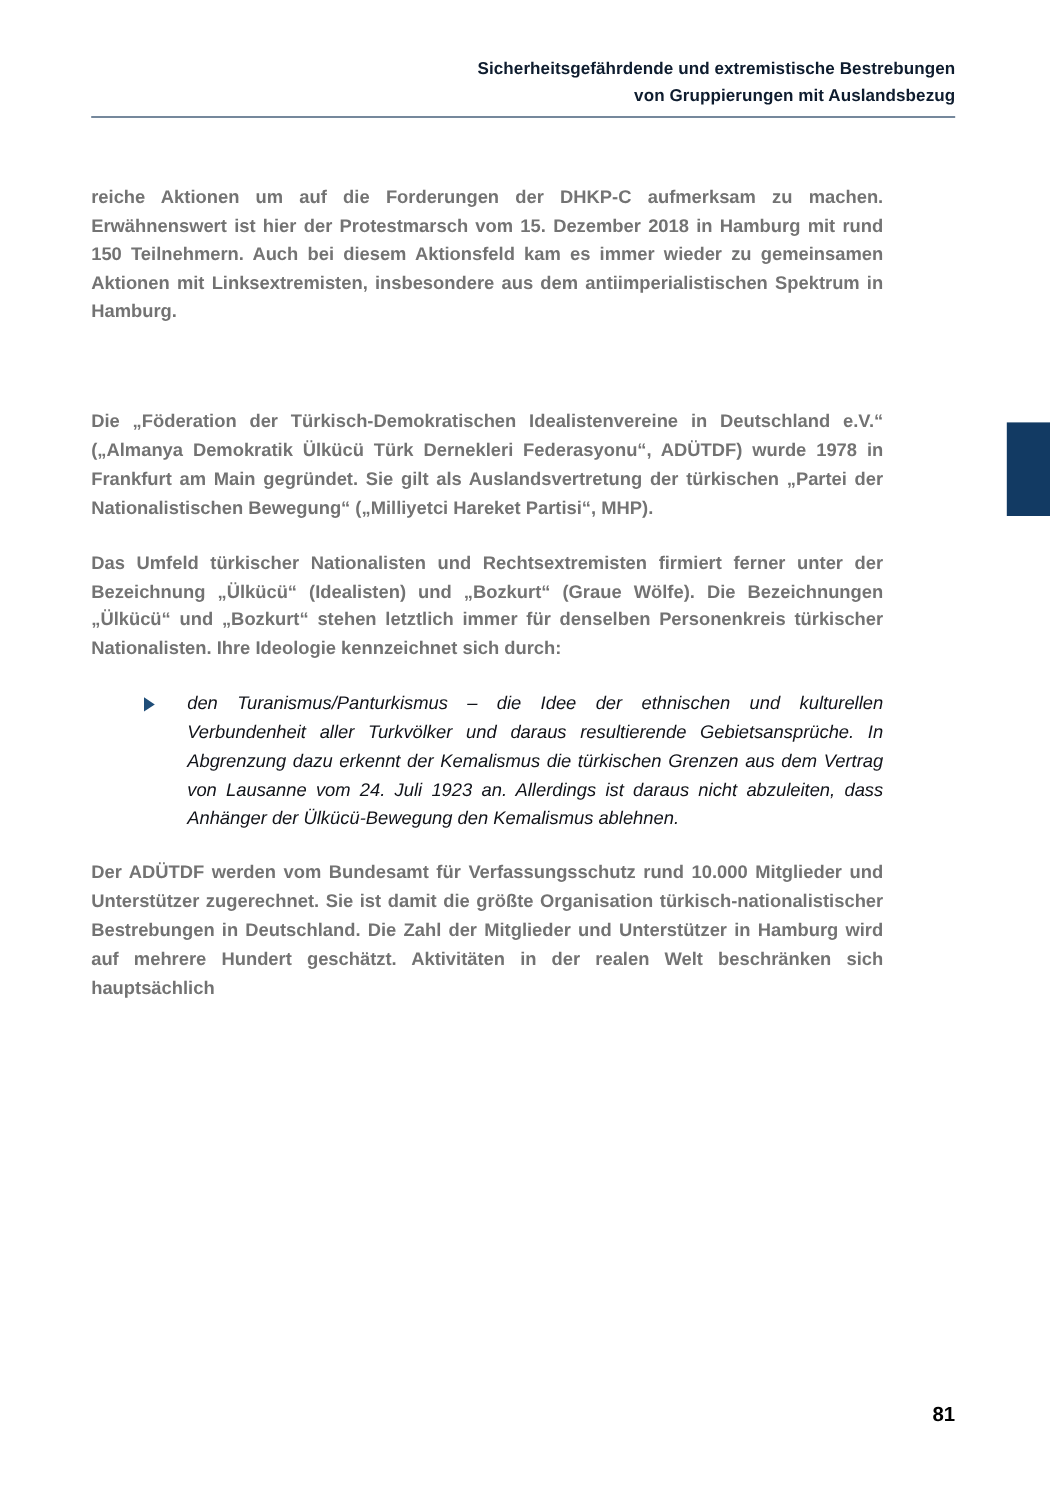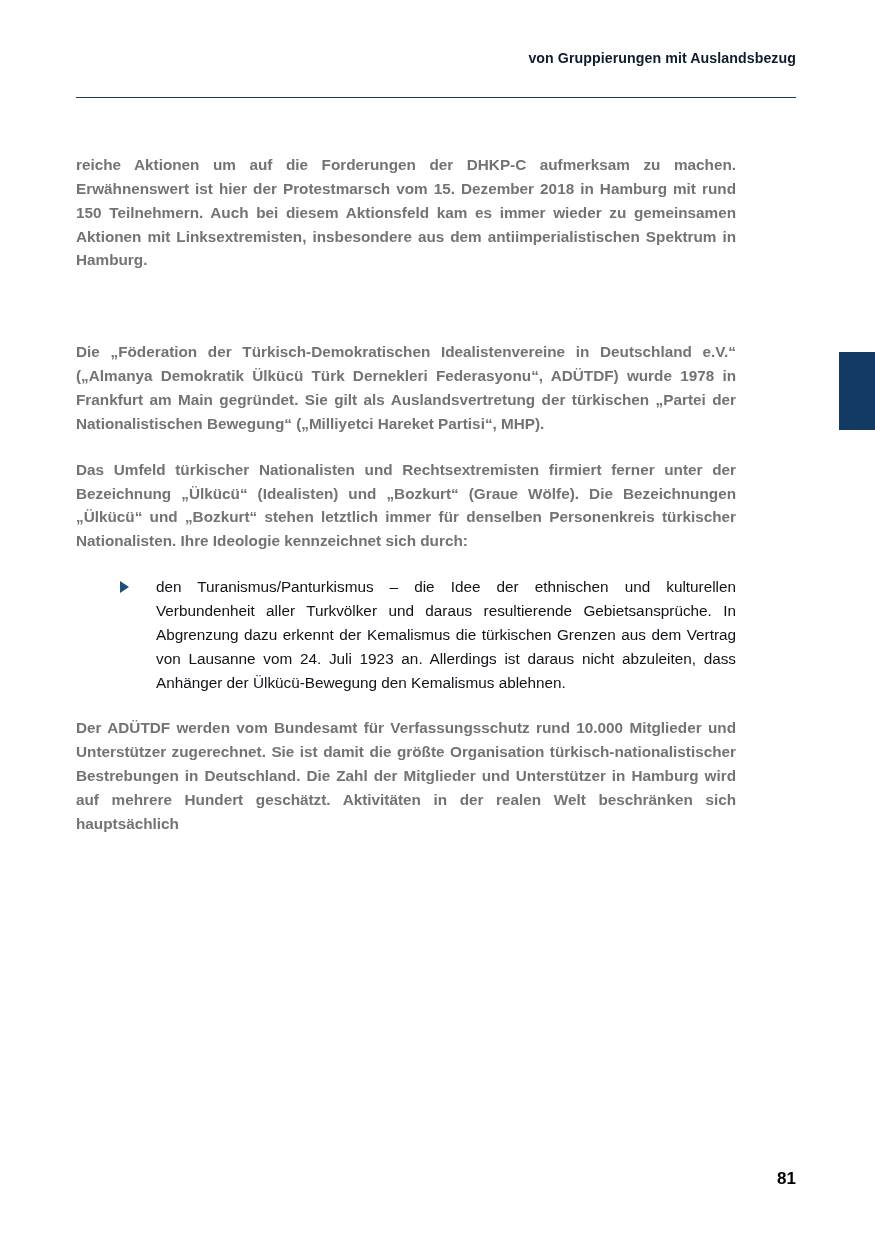--- a/index.html
+++ b/index.html
@@ -98,20 +98,21 @@
   }
   .after-heading {
     height: 30px;
   }
 
   
   ul.bullets {
     list-style: none;
     margin: 0 0 8px 0;
     padding: 0 0 0 44px;
+    font-style: italic;
   }
   ul.bullets li {
     position: relative;
     margin: 0 0 24px 0;
     padding-left: 36px;
     font-size: 15.3px;
     line-height: 1.56;
     text-align: justify;
     color: #111319;
   }
@@ -138,20 +139,21 @@
     font-weight: 700;
     color: #000000;
   }
 </style>
 </head>
 <body>
 
 <div class="page">
 
   <div class="header">
+    <div class="header-line">Sicherheitsgefährdende und extremistische Bestrebungen</div>
     <div class="header-line">von Gruppierungen mit Auslandsbezug</div>
   </div>
   <div class="header-rule"></div>
 
   <div class="side-tab"></div>
 
   <div class="content">
 
     <p class="body">reiche Aktionen um auf die Forderungen der DHKP-C aufmerksam zu machen. Erwähnenswert ist hier der Protestmarsch vom 15. Dezember 2018 in Hamburg mit rund 150 Teilnehmern. Auch bei diesem Aktionsfeld kam es immer wieder zu gemeinsamen Aktionen mit Linksextremisten, insbesondere aus dem antiimperialistischen Spektrum in Hamburg.</p>
 

